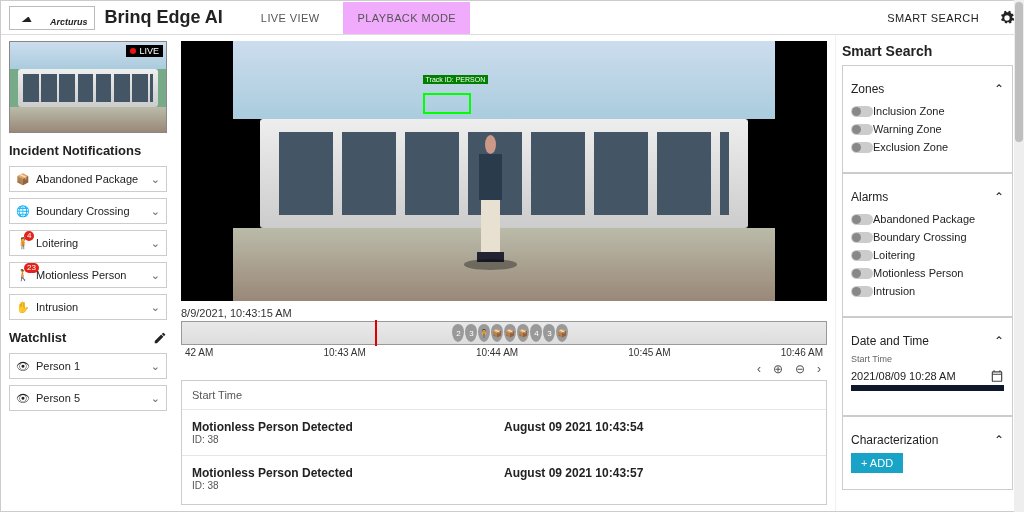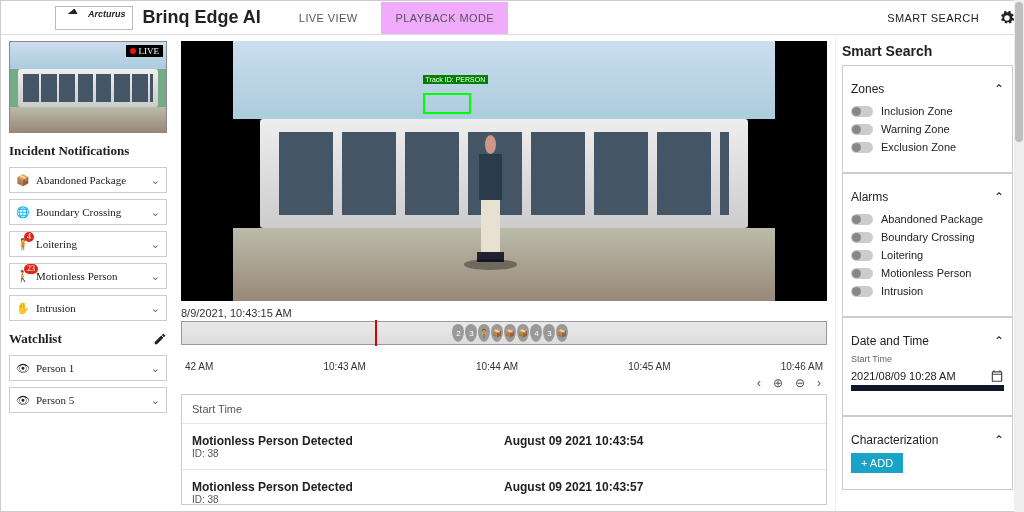--- a/index.html
+++ b/index.html
@@ -1,29 +1,29 @@
 <!DOCTYPE html>
 <html><head>
 <meta charset="utf-8">
 <style>
   * { box-sizing: border-box; margin: 0; padding: 0; }
   body { font-family: -apple-system, BlinkMacSystemFont, 'Segoe UI', Arial, sans-serif; font-size: 12px; color: #222; background: #fff; width: 1024px; height: 512px; overflow: hidden; border: 1px solid #ccc; }
   .topbar { display: flex; align-items: center; height: 34px; border-bottom: 1px solid #ddd; padding: 0 8px; gap: 10px; }
-  .logo-box { display: flex; align-items: flex-start; gap: 8px; border: 1px solid #bbb; padding: 2px 6px; height: 24px; margin-left: 46px; }
+  .logo-box { display: flex; align-items: flex-end; gap: 16px; border: 1px solid #bbb; padding: 2px 6px; height: 24px; }
   .logo-shape { width: 18px; height: 10px; background: linear-gradient(#222 0 50%, transparent 50%); clip-path: polygon(0 100%, 100% 100%, 70% 0); }
   .logo-text { font-size: 9px; font-style: italic; font-weight: 600; }
   .app-title { font-size: 18px; font-weight: 700; margin-right: 14px; }
   .tab { font-size: 11px; padding: 10px 14px; color: #555; cursor: pointer; letter-spacing: .4px; }
   .tab.active { background: #f0abfc; }
   .spacer { flex: 1; }
   .smart-link { font-size: 11px; letter-spacing: .4px; margin-right: 10px; cursor: pointer; }
   .gear { width: 16px; height: 16px; cursor: pointer; }
 
   .layout { display: flex; height: calc(100% - 34px); }
-  .col-left { width: 172px; padding: 6px 6px 6px 8px; display: flex; flex-direction: column; gap: 6px; overflow: hidden; font-family: Liberation Serif, serif; }
+  .col-left { width: 172px; padding: 6px 6px 6px 8px; display: flex; flex-direction: column; gap: 6px; overflow: hidden; }
   .col-mid { flex: 1; padding: 6px 8px; display: flex; flex-direction: column; overflow: hidden; }
   .col-right { width: 188px; padding: 8px 10px 8px 6px; overflow-y: auto; border-left: 1px solid #f0f0f0;}
 
   .thumb { width: 100%; height: 92px; background: #7a8; position: relative; border: 1px solid #888; }
   .thumb .live { position: absolute; top: 3px; right: 3px; background: #000; color: #fff; font-size: 9px; padding: 1px 4px; display:flex; align-items:center; gap:3px;}
   .thumb .live::before { content:""; width:6px; height:6px; background:#e11; border-radius:50%; }
   .train { position:absolute; left:5%; right:5%; top:30%; height:42%; background: linear-gradient(#eee,#ccc); border-radius:3px; }
   .train::after{content:"";position:absolute;inset:12% 4% 12% 4%;background:repeating-linear-gradient(90deg,#456 0 12%,transparent 12% 14%);}
   .platform{position:absolute;left:0;right:0;bottom:0;height:28%;background:linear-gradient(#bba,#987);}
   .sky{position:absolute;inset:0;background:linear-gradient(#cde,#acd 30%,transparent 30%);}
@@ -43,36 +43,36 @@
   .person .torso{width:60%;height:35%;background:#2a3b4c;margin:0 auto;}
   .person .legs{width:50%;height:40%;background:#e8e0d0;margin:0 auto;}
   .person .shadow{position:absolute;bottom:-4%;left:-20%;width:140%;height:8%;background:rgba(0,0,0,.35);border-radius:50%;}
   .person .feet{width:70%;height:8%;background:#223;margin:0 auto;}
 
   .ts-label { font-size: 11px; color: #333; margin: 6px 0 2px; }
   .timeline { border: 1px solid #999; height: 24px; background: linear-gradient(#e9e9e9,#ddd); position: relative; }
   .tl-cursor{position:absolute;left:30%;top:-2px;bottom:-2px;width:2px;background:#d00;}
   .tl-markers{position:absolute;left:42%;top:0;bottom:0;display:flex;align-items:center;gap:1px;}
   .tl-pin{width:12px;height:18px;background:#999;border-radius:50% 50% 50% 50%/40% 40% 60% 60%;display:flex;align-items:center;justify-content:center;color:#fff;font-size:8px;}
-  .tl-ticks { display:flex;justify-content:space-between;font-size:10px;color:#333;margin-top:16px;padding:0 4px;text-align:right;}
+  .tl-ticks { display:flex;justify-content:space-between;font-size:10px;color:#333;margin-top:2px;padding:0 4px;text-align:right;}
   .tl-nav{display:flex;justify-content:flex-end;gap:12px;margin:4px 6px;color:#555;}
   .tl-nav span{cursor:pointer;}
 
   .events{border:1px solid #ccc;border-top:1px solid #ccc;flex:1;overflow:hidden;}
   .ev-head{display:flex;padding:8px 10px;font-size:11px;color:#555;}
   .ev-head .c1{flex:1;} .ev-head .c2{flex:1;}
   .ev-row{display:flex;padding:10px 10px;border-top:1px solid #e6e6e6;}
   .ev-row .c1{flex:1;} .ev-row .c2{flex:1;font-weight:700;font-size:12px;}
   .ev-title{font-weight:700;font-size:12px;}
   .ev-sub{font-size:10px;color:#555;}
 
   .panel-title{font-weight:700;font-size:14px;margin-bottom:6px;}
   .card{border:1px solid #ccc;padding:16px 8px;}
   .card-head{display:flex;justify-content:space-between;font-size:12px;margin-bottom:6px;cursor:pointer;}
-  .toggle-row{display:flex;align-items:center;gap:8px;font-size:11px;padding:3px 0;}
+  .toggle-row{display:flex;align-items:center;gap:0;font-size:11px;padding:3px 0;}
   .tgl{width:22px;height:11px;background:#ccc;border-radius:6px;position:relative;cursor:pointer;}
   .tgl::after{content:"";position:absolute;width:9px;height:9px;background:#888;border-radius:50%;top:1px;left:1px;}
   .dt-field{display:flex;align-items:center;justify-content:space-between;border-bottom:6px solid #0f172a;padding:2px 0;margin:3px 0 8px;}
   .dt-label{font-size:9px;color:#666;}
   .dt-val{font-size:11px;}
   .dt-val.placeholder{color:#999;}
   .cal{width:14px;height:14px;}
   .add-btn{background:#18a3c7;color:#fff;padding:4px 10px;font-size:11px;border:none;cursor:pointer;text-align:center;}
   svg{display:block;}
   .sb{position:absolute;top:0;right:0;width:10px;height:100%;background:#eee;}

